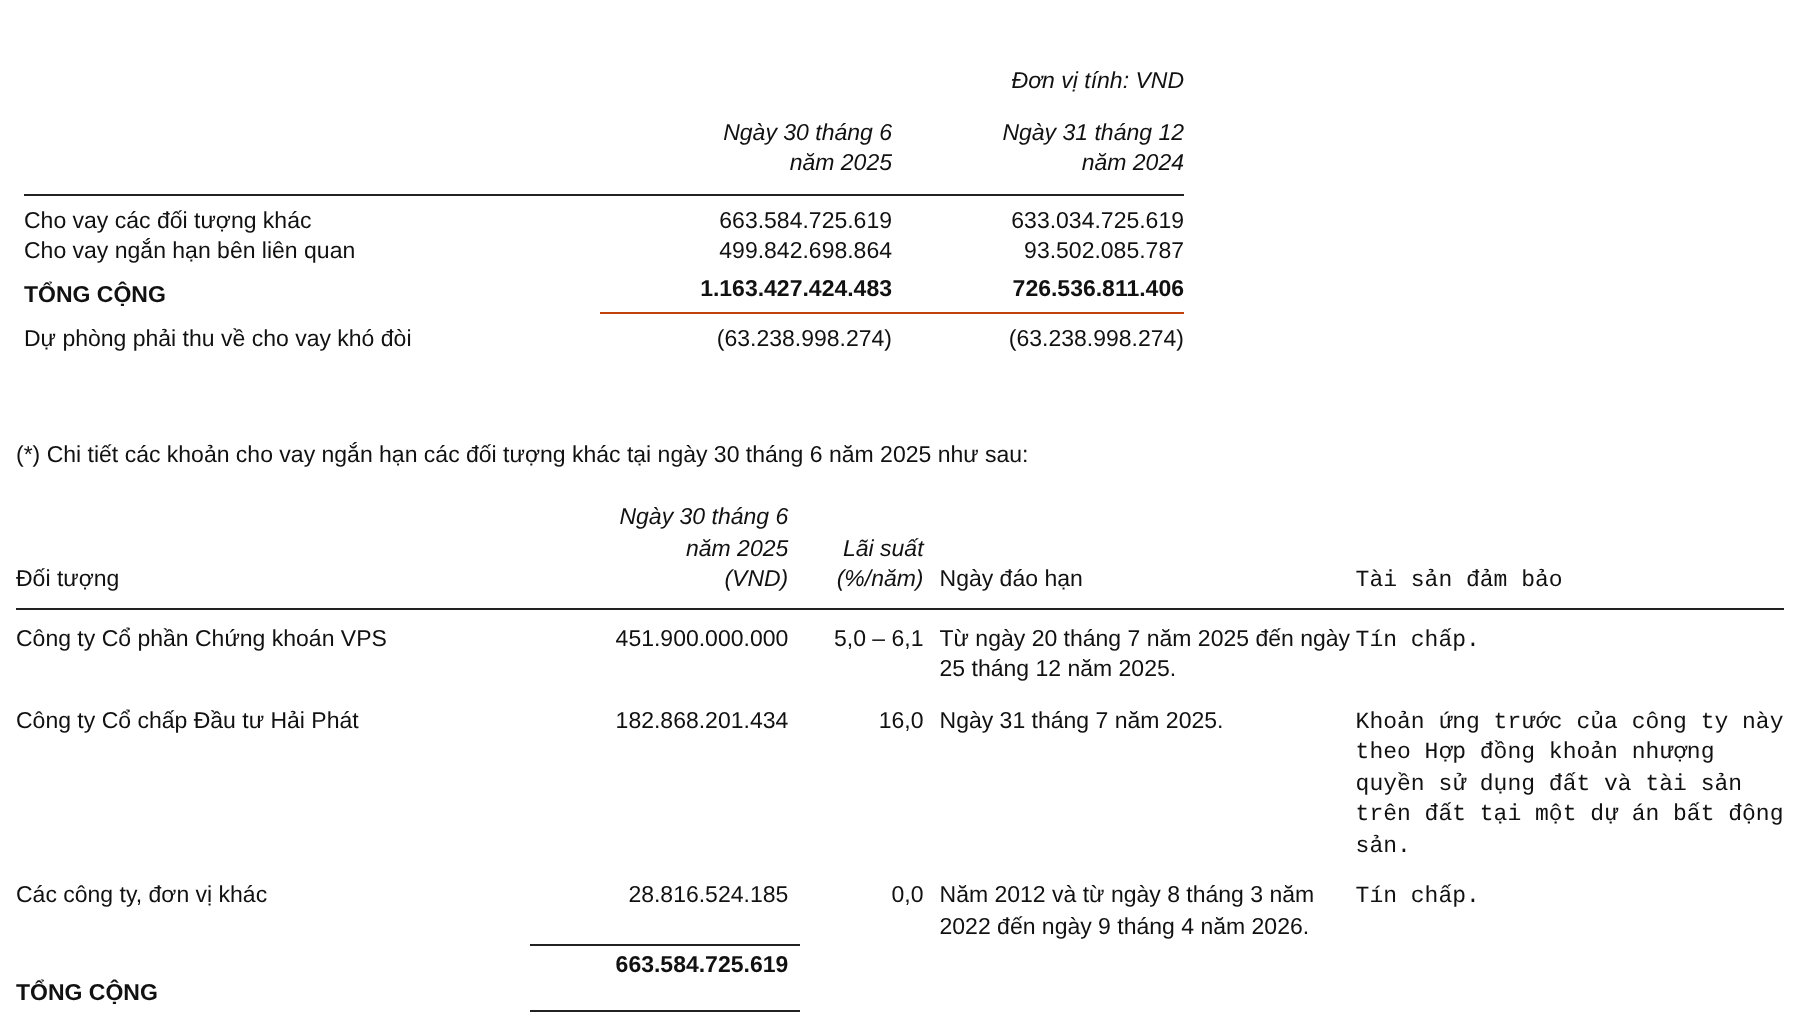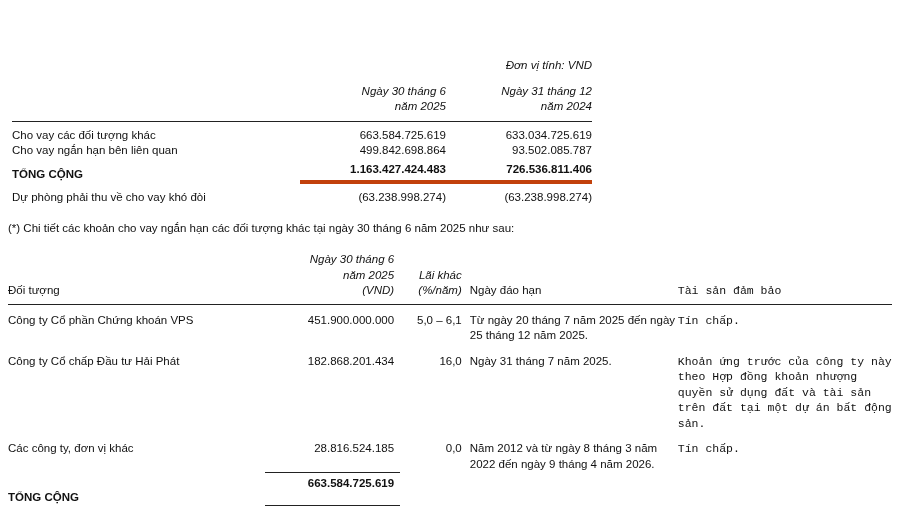--- a/index.html
+++ b/index.html
@@ -31,21 +31,20 @@
     letter-spacing: 0.2px;
   }
 
   
   .t1 {
     position: absolute;
     left: 12px;
     top: 34px;
     width: 580px;
     border-collapse: collapse;
-    margin-top: 24px;
   }
   .t1 td {
     vertical-align: bottom;
     padding: 0;
     line-height: 1.35;
   }
   .t1 .c-label { width: 288px; }
   .t1 .c-a { width: 146px; text-align: right; }
   .t1 .c-b { width: 146px; text-align: right; }
 
@@ -67,21 +66,21 @@
     line-height: 0;
     padding: 0;
   }
   .row td { padding-top: 2px; }
   .note-it { font-style: italic; }
   .sub-line td.c-a, .sub-line td.c-b {
     border-bottom: 1px solid #222;
     padding-bottom: 2px;
   }
   .total td { font-weight: bold; padding-top: 3px; }
-  .total td.c-a, .total td.c-b { border-bottom: 4px solid #c2410c; padding-bottom: 3px; }
+  .total td.c-a, .total td.c-b { border-bottom: 1px solid #c2410c; padding-bottom: 3px; }
   .after-total td { padding-top: 6px; }
 
   
   .para {
     position: absolute;
     left: 8px;
     top: 222px;
     font-size: 11.5px;
   }
 
@@ -182,21 +181,21 @@
   <table class="t2">
     <tbody>
         <tr>
       <td class="c1 hcell">Đối tượng</td>
       <td class="c2 hcell h-it">
         <div>Ngày 30 tháng 6</div>
         <div>năm 2025</div>
         <div>(VND)</div>
       </td>
       <td class="c3 hcell h-it">
-        <div>Lãi khác</div>
+        <div>Lãi suất</div>
         <div>(%/năm)</div>
       </td>
       <td class="c4 hcell">Ngày đáo hạn</td>
       <td class="c5 hcell">Tài sản đảm bảo</td>
     </tr>
     <tr class="head-under">
       <td></td>
       <td></td>
       <td></td>
       <td></td>

